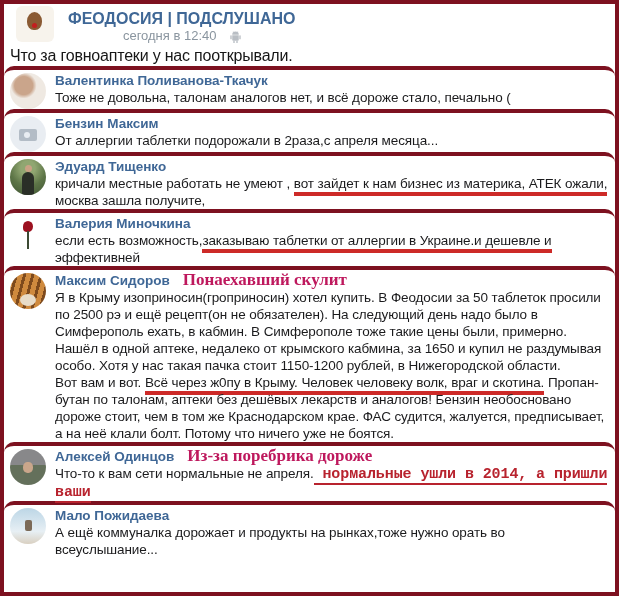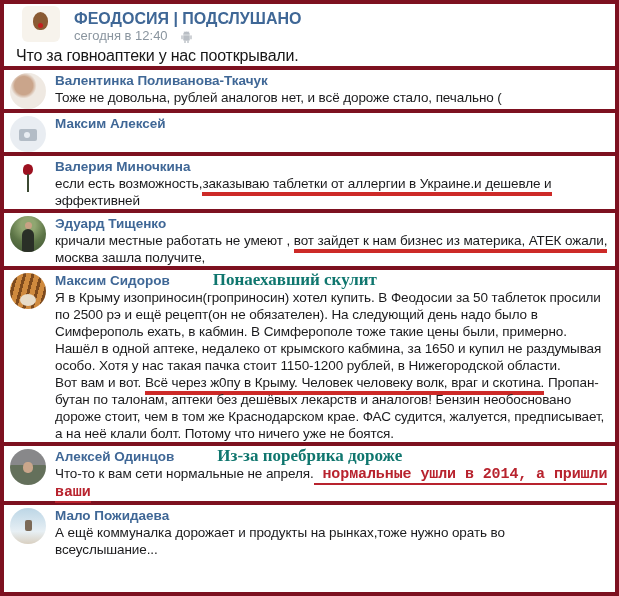--- a/index.html
+++ b/index.html
@@ -2,43 +2,43 @@
 <html><head>
 <meta charset="utf-8">
 <style>
   html,body{margin:0;padding:0;background:#ffffff;}
   body{width:619px;height:596px;font-family:"Liberation Sans",sans-serif;}
   .frame{
     box-sizing:border-box;width:619px;height:596px;overflow:hidden;
     border:4px solid #7d1120;background:#fff;display:flex;flex-direction:column;
   }
   
-  .post{padding:2px 6px 0 12px;}
+  .post{padding:2px 6px 0 6px;}
   .post-head{display:flex;align-items:flex-start;}
   .group-avatar{
     width:38px;height:36px;border-radius:6px;flex:none;margin:0 14px 0 6px;
     position:relative;background:#f7f3ec;overflow:hidden;
   }
   .group-avatar::before{content:"";position:absolute;left:11px;top:6px;width:15px;height:18px;
     background:#8a5a33;border-radius:50% 50% 45% 45%;}
   .group-avatar::after{content:"";position:absolute;left:16px;top:17px;width:5px;height:5px;
     background:#c31f1f;border-radius:50%;}
   .group-name{font-size:16px;font-weight:bold;color:#3f6796;line-height:19px;padding-top:3px;cursor:pointer;}
-  .post-date{font-size:13px;color:#8a959f;line-height:16px;display:flex;align-items:center;gap:13px;}
+  .post-date{font-size:13px;color:#8a959f;line-height:16px;display:flex;align-items:center;gap:13px;justify-content:center;}
   .android-icon{opacity:.75;margin-top:1px;}
   .post-text{font-size:16px;line-height:21px;letter-spacing:-0.2px;color:#161616;margin-top:1px;}
   
-  .comment{border-top:4px solid #7d1120;padding:1px 6px 0 6px;display:flex;gap:9px;}
+  .comment{border-top:4px solid #7d1120;padding:1px 6px 0 6px;display:flex;gap:9px;border-radius:10px;}
   .avatar{width:36px;height:36px;border-radius:50%;flex:none;position:relative;overflow:hidden;
     background:#e7ebf0;margin-top:2px;cursor:pointer;}
   .c-body{flex:1;min-width:0;}
   .c-name{font-weight:bold;color:#3f6796;font-size:13.5px;line-height:17px;cursor:pointer;}
   .c-text{font-size:13.5px;line-height:17px;letter-spacing:-0.1px;color:#1b1b1d;}
-  .annotation{font-family:"Liberation Serif",serif;font-weight:bold;color:#0f766e;
-    font-size:17px;margin-left:43px;line-height:17px;}
+  .annotation{font-family:"Liberation Serif",serif;font-weight:bold;color:#be185d;
+    font-size:17px;margin-left:13px;line-height:17px;}
   .u{border-bottom:4px solid #cd2a28;padding-bottom:1px;}
   .red-seg{font-family:Liberation Mono, monospace;font-weight:bold;color:#b8232e;
     font-size:15px;border-bottom:2px solid #b8232e;}
   
   [data-av="woman-bride-photo"]{background:radial-gradient(circle at 38% 35%,#caa58b 0 28%,#efe9e2 40% 72%,#d8cfc6);}
   [data-av="camera-placeholder"]{background:#e9edf2;}
   [data-av="camera-placeholder"]::before{content:"";position:absolute;left:9px;top:13px;width:18px;height:12px;
     background:#b3bcc6;border-radius:2px;}
   [data-av="camera-placeholder"]::after{content:"";position:absolute;left:14px;top:16px;width:6px;height:6px;
     border-radius:50%;background:#e9edf2;}
@@ -92,50 +92,51 @@
     </div>
   </section>
 
   <div id="comments">
   <section class="comment">
     <div class="avatar" data-av="woman-bride-photo"></div>
     <div class="c-body">
       <div class="c-head">
         <span class="c-name">Валентинка Поливанова-Ткачук</span>
       </div>
-      <div class="c-text"><span>Тоже не довольна, рублей аналогов нет, и всё дороже стало, печально (</span></div>
+      <div class="c-text"><span>Тоже не довольна, талонам аналогов нет, и всё дороже стало, печально (</span></div>
     </div>
   </section>
 
   <section class="comment">
     <div class="avatar" data-av="camera-placeholder"></div>
     <div class="c-body">
       <div class="c-head">
-        <span class="c-name">Максим Алексей</span>
+        <span class="c-name">Бензин Максим</span>
       </div>
+      <div class="c-text"><span>От аллергии таблетки подорожали в 2раза,с апреля месяца...</span></div>
+    </div>
+  </section>
+
+  <section class="comment">
+    <div class="avatar" data-av="man-outdoors-photo"></div>
+    <div class="c-body">
+      <div class="c-head">
+        <span class="c-name">Эдуард Тищенко</span>
+      </div>
+      <div class="c-text"><span>кричали местные работать не умеют , </span><span class="u">вот зайдет к нам бизнес из материка, АТЕК ожали,</span><span> москва зашла получите,</span></div>
     </div>
   </section>
 
   <section class="comment">
     <div class="avatar" data-av="red-rose-photo"></div>
     <div class="c-body">
       <div class="c-head">
         <span class="c-name">Валерия Миночкина</span>
       </div>
       <div class="c-text"><span>если есть возможность,</span><span class="u">заказываю таблетки от аллергии в Украине.и дешевле и</span><span> эффективней</span></div>
-    </div>
-  </section>
-
-  <section class="comment">
-    <div class="avatar" data-av="man-outdoors-photo"></div>
-    <div class="c-body">
-      <div class="c-head">
-        <span class="c-name">Эдуард Тищенко</span>
-      </div>
-      <div class="c-text"><span>кричали местные работать не умеют , </span><span class="u">вот зайдет к нам бизнес из материка, АТЕК ожали,</span><span> москва зашла получите,</span></div>
     </div>
   </section>
 
   <section class="comment">
     <div class="avatar" data-av="tiger-photo"></div>
     <div class="c-body">
       <div class="c-head">
         <span class="c-name">Максим Сидоров</span><span class="annotation">Понаехавший скулит</span>
       </div>
       <div class="c-text"><span>Я в Крыму изоприносин(гроприносин) хотел купить. В Феодосии за 50 таблеток просили по 2500 рэ и ещё рецепт(он не обязателен). На следующий день надо было в Симферополь ехать, в кабмин. В Симферополе тоже такие цены были, примерно. Нашёл в одной аптеке, недалеко от крымского кабмина, за 1650 и купил не раздумывая особо. Хотя у нас такая пачка стоит 1150-1200 рублей, в Нижегородской области.</span><br><span>Вот вам и вот. </span><span class="u">Всё через ж0пу в Крыму. Человек человеку волк, враг и скотина.</span><span> Пропан-бутан по талонам, аптеки без дешёвых лекарств и аналогов! Бензин необосновано дороже стоит, чем в том же Краснодарском крае. ФАС судится, жалуется, предписывает, а на неё клали болт. Потому что ничего уже не боятся.</span></div>

